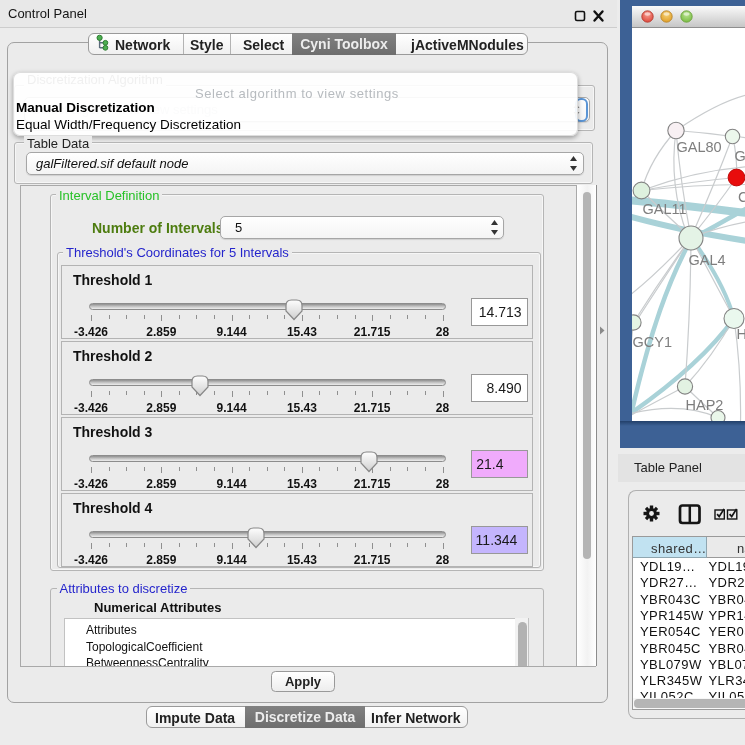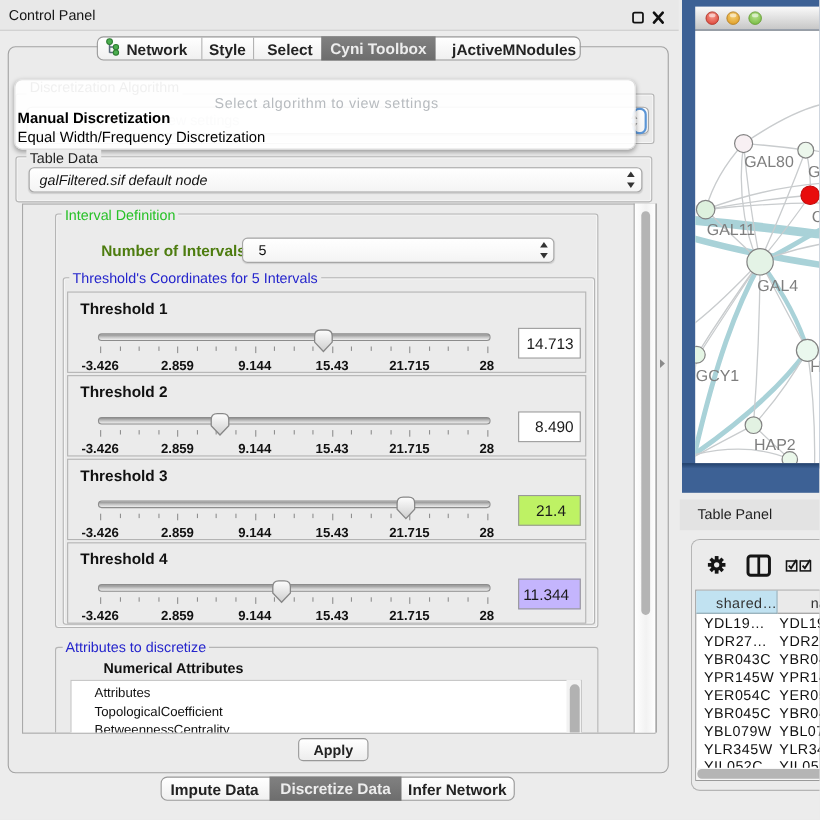--- a/index.html
+++ b/index.html
@@ -184,21 +184,21 @@
 <div style="position:absolute;left:392.5px;top:291.5px;white-space:nowrap;font-size:12px;font-weight:bold;color:#111;"><span style="display:inline-block;width:60px;text-align:center;">28</span></div>
 <svg style="position:absolute;left:339.7px;top:266px" width="18" height="22" viewBox="0 0 18 22">
       <defs>
         <linearGradient id="g3" x1="0" y1="0" x2="0" y2="1">
           <stop offset="0" stop-color="#fdfdfd"></stop>
           <stop offset="1" stop-color="#cfcfcf"></stop>
         </linearGradient>
       </defs>
       <path d="M1 6.5 Q1 1 6.5 1 L11.5 1 Q17 1 17 6.5 L17 12 L9 20.5 L1 12 Z" fill="url(#g3)" stroke="#878787" stroke-width="1.2"></path>
     </svg>
-<div style="position:absolute;left:450.5px;top:264.5px;width:57px;height:28px;background:#bef264;border:1px solid #989898;font-size:14px;text-align:right;line-height:27px;padding-right:12px;">21.4</div>
+<div style="position:absolute;left:450.5px;top:264.5px;width:57px;height:28px;background:#f0abfc;border:1px solid #989898;font-size:14px;text-align:right;line-height:27px;padding-right:23px;">21.4</div>
 <div style="position:absolute;left:40.5px;top:308px;width:472px;height:73.5px;border:1px solid #b3b3b3;background:#ebebeb;"></div>
 <div style="position:absolute;left:53px;top:315px;white-space:nowrap;font-size:14px;font-weight:bold;color:#111;text-align:right;">Threshold 4</div>
 <div style="position:absolute;left:69.0px;top:346px;width:356.5px;height:6.5px;background:linear-gradient(#8f8f8f,#c9c9c9 55%,#ededed);border-radius:3.5px;border:1px solid #8c8c8c;"></div>
 <div style="position:absolute;left:71.0px;top:357.5px;width:1px;height:6px;background:#8f8f8f;"></div>
 <div style="position:absolute;left:88.575px;top:357.5px;width:1px;height:4.5px;background:#8f8f8f;"></div>
 <div style="position:absolute;left:106.15px;top:357.5px;width:1px;height:4.5px;background:#8f8f8f;"></div>
 <div style="position:absolute;left:123.725px;top:357.5px;width:1px;height:4.5px;background:#8f8f8f;"></div>
 <div style="position:absolute;left:141.3px;top:357.5px;width:1px;height:6px;background:#8f8f8f;"></div>
 <div style="position:absolute;left:158.875px;top:357.5px;width:1px;height:4.5px;background:#8f8f8f;"></div>
 <div style="position:absolute;left:176.45px;top:357.5px;width:1px;height:4.5px;background:#8f8f8f;"></div>

